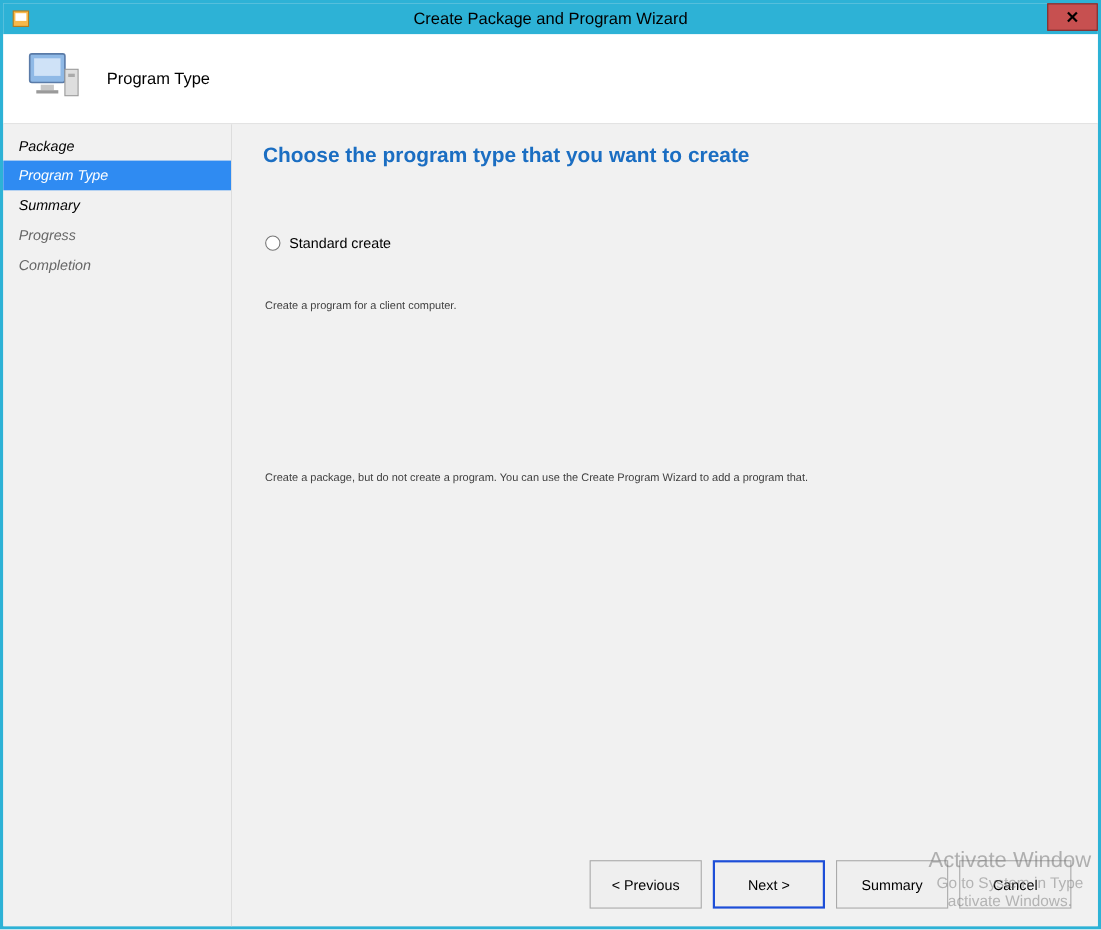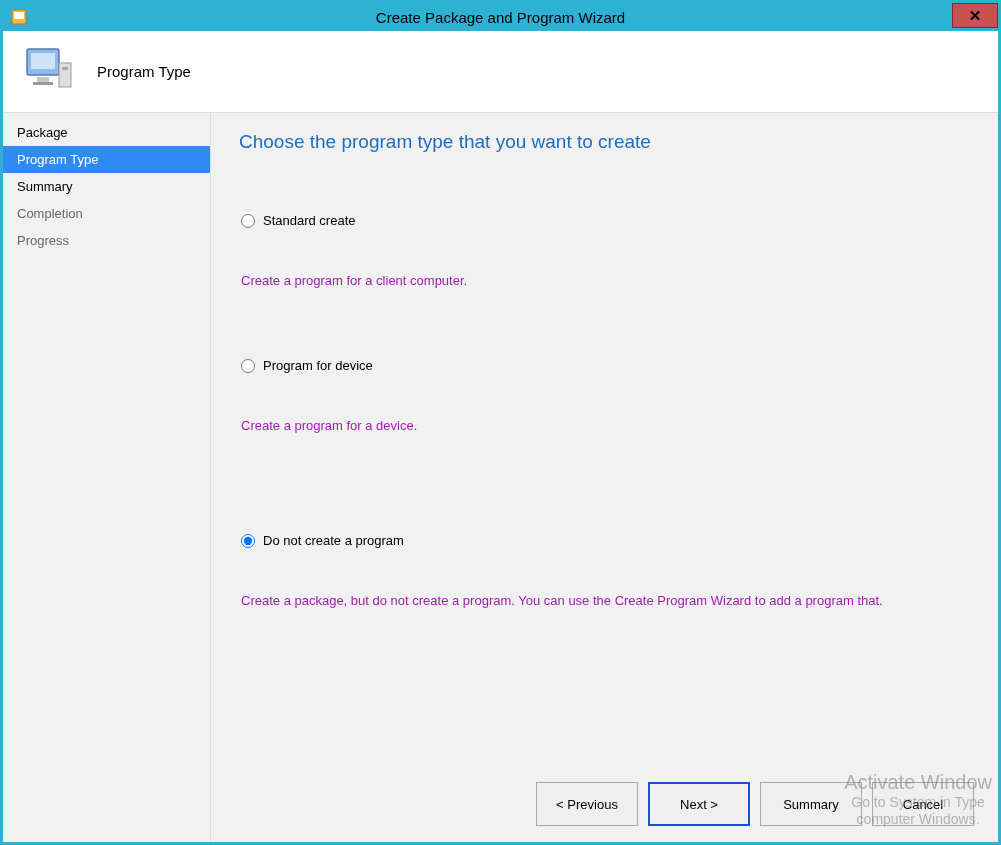--- a/index.html
+++ b/index.html
@@ -73,20 +73,21 @@
     flex: 1;
     display: flex;
     min-height: 0;
   }
 
   .sidebar {
     width: 208px;
     background: #f1f1f1;
     border-right: 1px solid #ddd;
     padding-top: 6px;
+    font-style: italic;
   }
   .sidebar .step {
     padding: 6px 14px;
     font-size: 13px;
     cursor: pointer;
     color: #000;
   }
   .sidebar .step.selected {
     background: #2f8bf2;
     color: #fff;
@@ -97,21 +98,21 @@
     flex: 1;
     background: #f1f1f1;
     position: relative;
     padding: 18px 24px 0 28px;
     display: flex;
     flex-direction: column;
   }
   .content .heading {
     color: #1b6ec2;
     font-size: 19px;
-    font-weight: 400;
+    font-weight: 700;
     margin-bottom: 60px;
   }
   .option-group {
     margin-bottom: 70px;
     padding-left: 2px;
   }
   .option-group.last { margin-bottom: 0; }
   .option-row {
     display: flex;
     align-items: center;
@@ -120,22 +121,22 @@
   }
   .option-row input[type=radio] {
     width: 14px; height: 14px;
     cursor: pointer;
   }
   .option-row label {
     font-size: 13px;
     cursor: pointer;
   }
   .option-desc {
-    font-size: 13px;
-    color: #a21caf;
+    font-size: 10px;
+    color: #404040;
     padding-left: 0;
     margin-top: 45px;
   }
 
   .footer {
     position: absolute;
     bottom: 16px;
     right: 24px;
     display: flex;
     gap: 10px;
@@ -194,59 +195,48 @@
     </span>
     <div class="page-title">Program Type</div>
   </div>
 
   <div class="body">
 
     <div class="sidebar">
       <div class="step">Package</div>
       <div class="step selected">Program Type</div>
       <div class="step">Summary</div>
+      <div class="step dim">Progress</div>
       <div class="step dim">Completion</div>
-      <div class="step dim">Progress</div>
     </div>
 
     <div class="content">
       <div class="heading">Choose the program type that you want to create</div>
 
       <div class="option-group">
         <div class="option-row">
           <input type="radio" name="ptype" id="opt0" style="">
           <label for="opt0">Standard create</label>
         </div>
         <div class="option-desc">Create a program for a client computer.</div>
       </div>
 
-      <div class="option-group">
-        <div class="option-row">
-          <input type="radio" name="ptype" id="opt1" style="">
-          <label for="opt1">Program for device</label>
-        </div>
-        <div class="option-desc">Create a program for a device.</div>
-      </div>
 
       <div class="option-group last" style="margin-top:30px;">
-        <div class="option-row">
-          <input type="radio" name="ptype" id="opt2" checked="" style="">
-          <label for="opt2">Do not create a program</label>
-        </div>
         <div class="option-desc">Create a package, but do not create a program. You can use the Create Program Wizard to add a program that.</div>
       </div>
 
       <div class="footer">
         <button>&lt; Previous</button>
         <button class="primary">Next &gt;</button>
         <button>Summary</button>
         <button>Cancel</button>
       </div>
 
       <div class="watermark">
         <span>Activate Window</span>
         <span class="small">Go to System in Type</span>
-        <span class="small">computer Windows.</span>
+        <span class="small">activate Windows.</span>
       </div>
 
     </div>
   </div>
 </div>
 
 </body></html>

